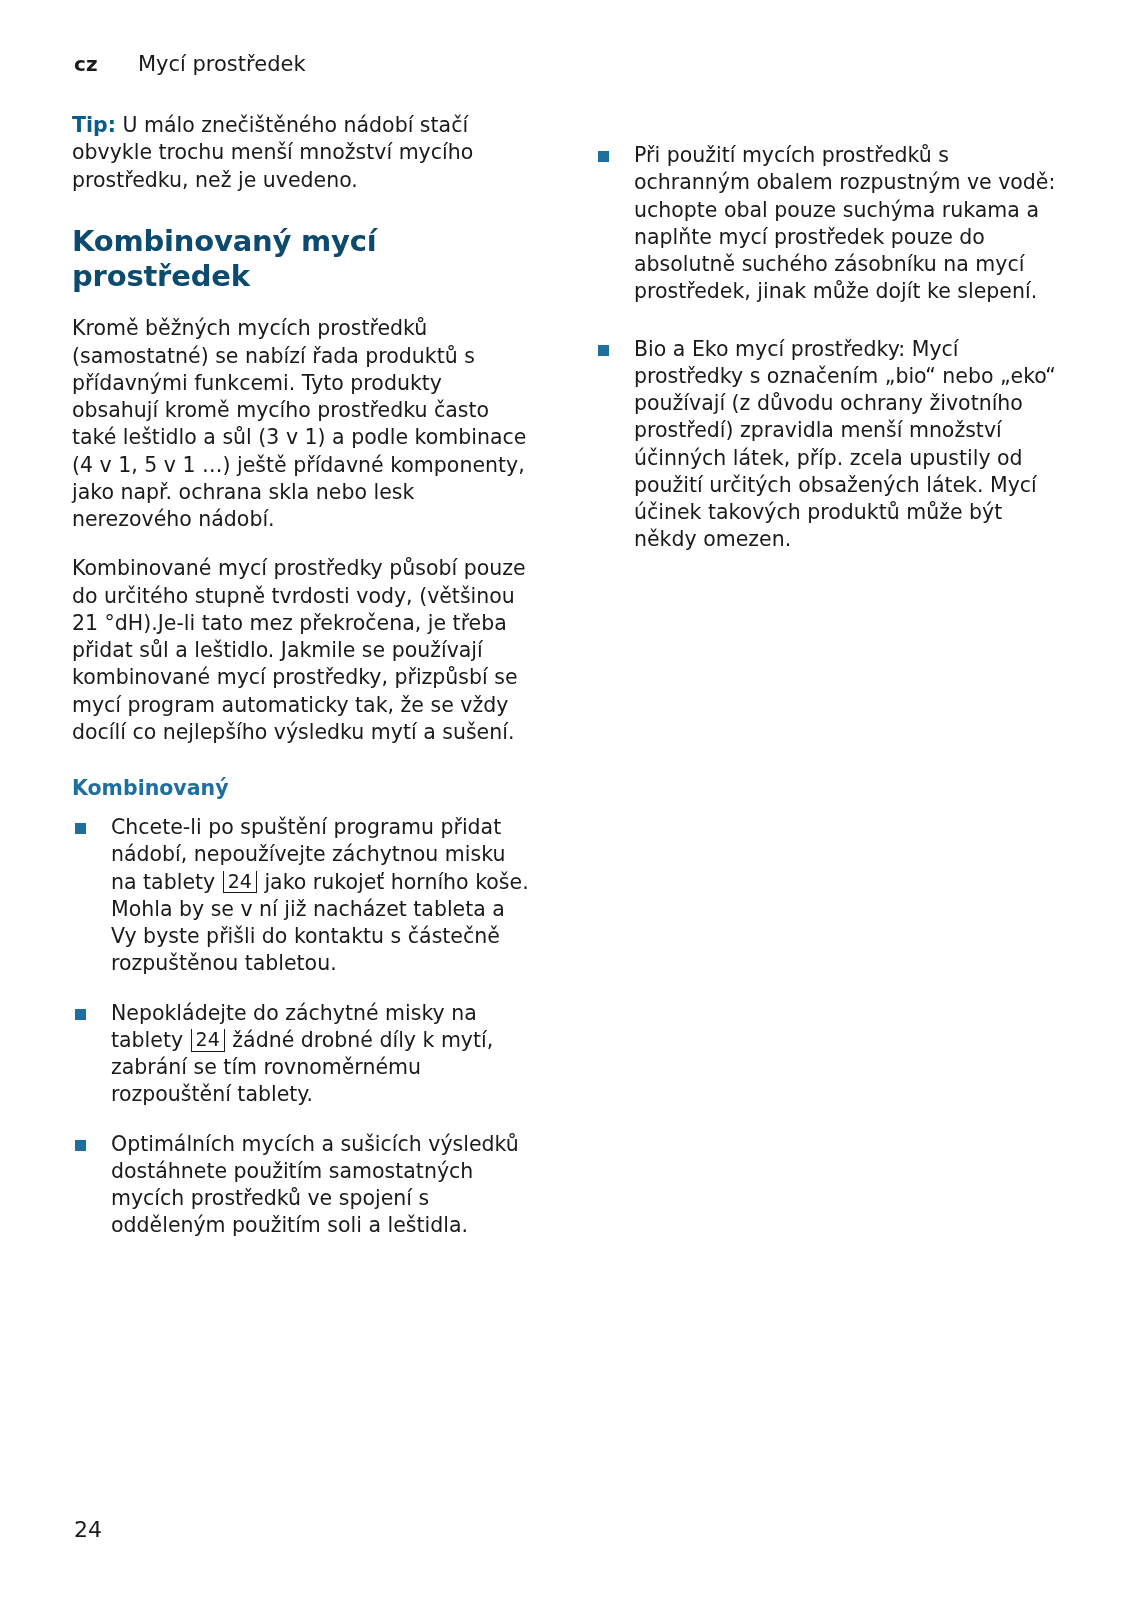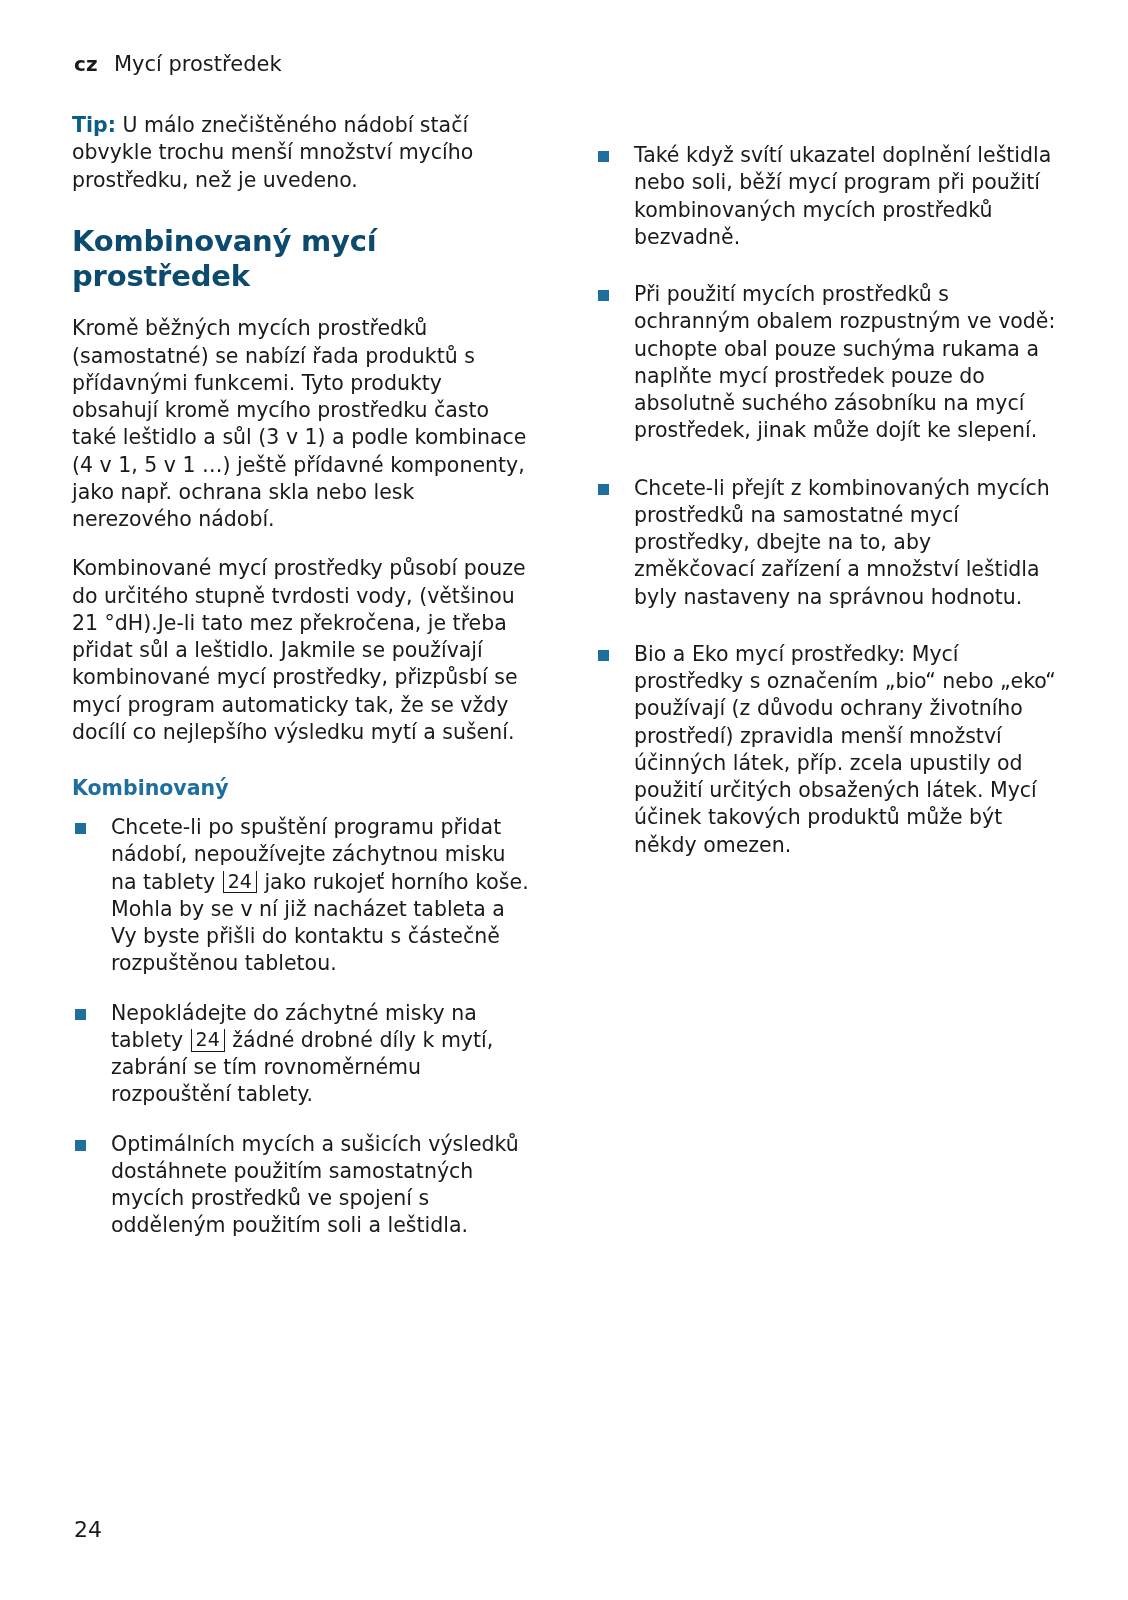--- a/index.html
+++ b/index.html
@@ -18,21 +18,21 @@
     position: relative;
     width: 1128px;
     height: 1600px;
     box-sizing: border-box;
     padding: 52px 72px 0 72px;
   }
   
   .header {
     display: flex;
     align-items: baseline;
-    gap: 16px;
+    gap: 40px;
     margin-left: 2px;
     margin-bottom: 36px;
   }
   .header .lang {
     font-weight: bold;
     font-size: 20px;
     color: #1a1a1a;
     letter-spacing: 0.2px;
   }
   .header .htitle {
@@ -165,29 +165,24 @@
 
       <ul class="bullets">
         <li>
           <span class="bullet-mark"></span>
         </li>
         <li>
           <span class="bullet-mark"></span>
         </li>
         <li>
           <span class="bullet-mark"></span>
-          <span>Také když svítí ukazatel doplnění leštidla nebo soli, běží mycí program při použití kombinovaných mycích prostředků bezvadně.</span>
         </li>
         <li>
           <span class="bullet-mark"></span>
           <span>Při použití mycích prostředků s ochranným obalem rozpustným ve vodě: uchopte obal pouze suchýma rukama a naplňte mycí prostředek pouze do absolutně suchého zásobníku na mycí prostředek, jinak může dojít ke slepení.</span>
-        </li>
-        <li>
-          <span class="bullet-mark"></span>
-          <span>Chcete-li přejít z kombinovaných mycích prostředků na samostatné mycí prostředky, dbejte na to, aby změkčovací zařízení a množství leštidla byly nastaveny na správnou hodnotu.</span>
         </li>
         <li>
           <span class="bullet-mark"></span>
           <span>Bio a Eko mycí prostředky: Mycí prostředky s označením „bio“ nebo „eko“ používají (z důvodu ochrany životního prostředí) zpravidla menší množství účinných látek, příp. zcela upustily od použití určitých obsažených látek. Mycí účinek takových produktů může být někdy omezen.</span>
         </li>
       </ul>
 
     </div>
 
   </div>

